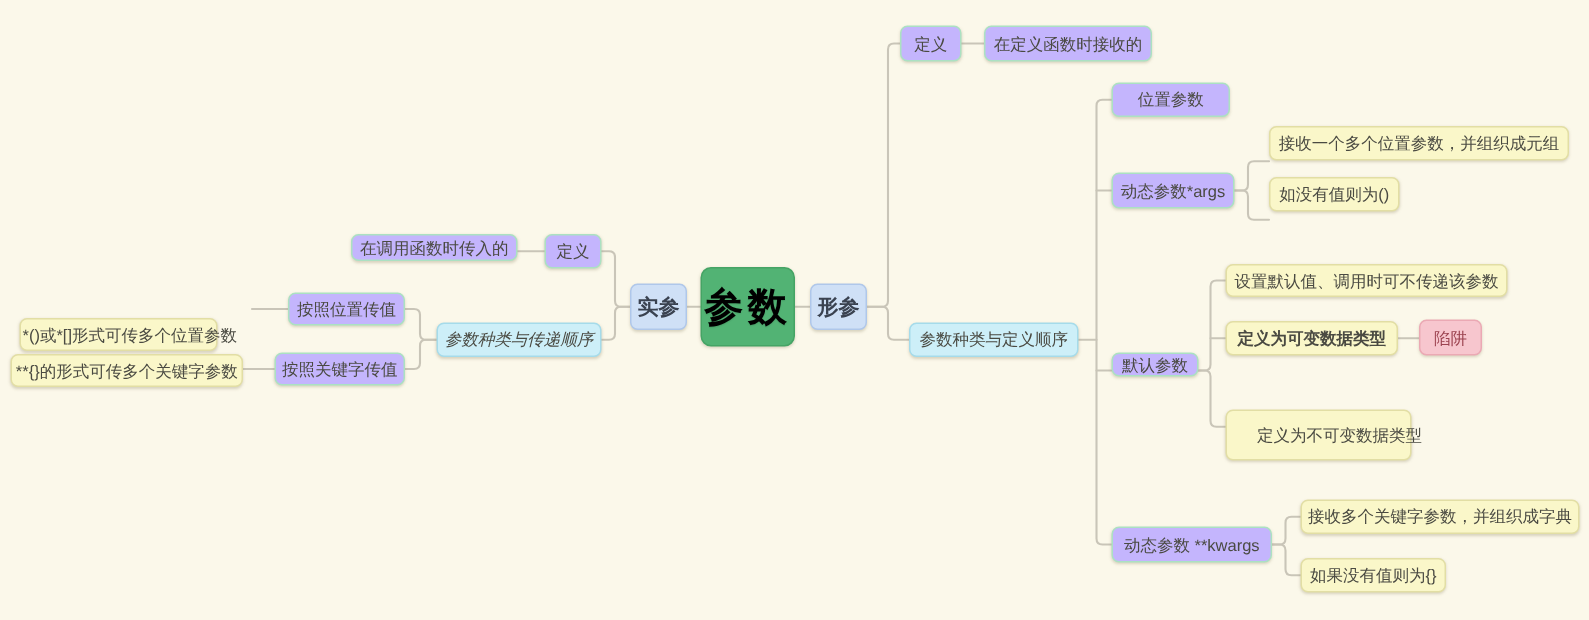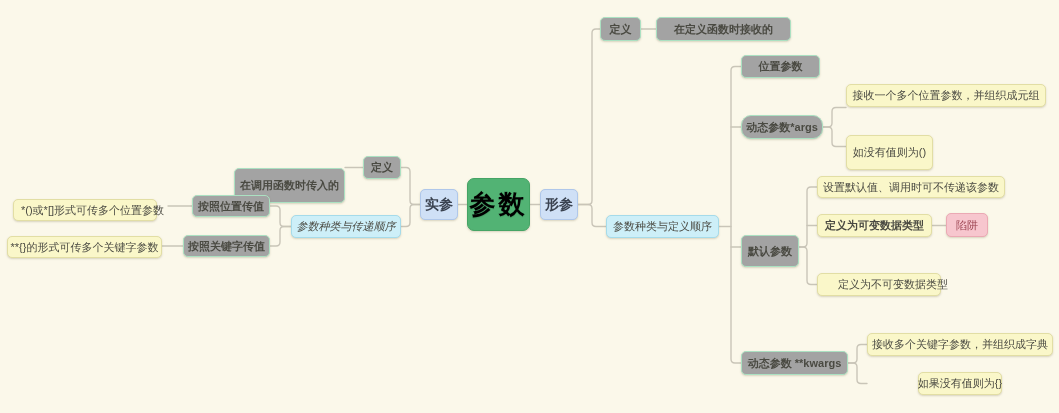--- a/index.html
+++ b/index.html
@@ -21,21 +21,21 @@
     box-sizing:border-box;
     border:1px solid;
     border-radius:5px;
     font-size:11px;
     color:#4A4A42;
     white-space:nowrap;
     box-shadow:0 1px 2px rgba(150,140,110,.35);
     cursor:default;
   }
   .yellow{background:#FAF7C9;border-color:#E2DEA4;}
-  .mint{background:#a3a3a3;border-color:#ABE1C2;font-weight:bold;}
+  .mint{background:#c4b5fd;border-color:#ABE1C2;}
   .cyan{background:#CDEFF8;border-color:#A5DBEA;}
   .blue{background:#CFE0F6;border-color:#AFC7EA;color:#3A4250;font-size:14px;font-weight:600;}
   .pink{background:#F7C6CE;border-color:#EBA9B4;color:#9C4350;}
   .root{
     background:#52B374;border-color:#45A465;color:#000000;
     font-size:26px;font-weight:bold;letter-spacing:3px;
     border-radius:7px;
     text-shadow:0 1px 1px rgba(0,0,0,.12);
   }
 </style>
@@ -70,41 +70,41 @@
     <path d="M799,247 H803 Q807,247 807,251 V280.5 Q807,284.5 811,284.5 H817"></path>
     <path d="M932,225.5 H946"></path>
     <path d="M848,363 H853 Q857,363 857,359 V348.5 Q857,344.5 861,344.5 H867"></path>
     <path d="M848,363 H853 Q857,363 857,367 V379.5 Q857,383.5 861,383.5 H867"></path>
   </svg>
 
   <div class="node root" style="left:467px;top:178px;width:63px;height:53px;">参数</div>
 
   <div class="node blue" style="left:420px;top:189px;width:38px;height:31px;">实参</div>
   <div class="node mint" style="left:363px;top:156px;width:38px;height:23px;">定义</div>
-  <div class="node mint" style="left:234px;top:168px;width:111px;height:35px;">在调用函数时传入的</div>
+  <div class="node mint" style="left:234px;top:156px;width:111px;height:18px;">在调用函数时传入的</div>
   <div class="node cyan" style="left:291px;top:215px;width:110px;height:23px;font-style:italic;">参数种类与传递顺序</div>
   <div class="node mint" style="left:192px;top:195px;width:78px;height:22px;">按照位置传值</div>
-  <div class="node yellow" style="left:13px;top:199px;width:144px;height:22px;padding-left:15px;">*()或*[]形式可传多个位置参数</div>
+  <div class="node yellow" style="left:13px;top:212px;width:132px;height:22px;padding-left:15px;">*()或*[]形式可传多个位置参数</div>
   <div class="node mint" style="left:183px;top:235px;width:87px;height:22px;text-align:right;">按照关键字传值</div>
   <div class="node yellow" style="left:7px;top:236px;width:155px;height:22px;">**{}的形式可传多个关键字参数</div>
 
   <div class="node blue" style="left:540px;top:189px;width:38px;height:31px;">形参</div>
   <div class="node mint" style="left:600px;top:17px;width:41px;height:24px;">定义</div>
-  <div class="node mint" style="left:656px;top:17px;width:135px;height:24px;">在定义函数时接收的</div>
+  <div class="node mint" style="left:656px;top:17px;width:112px;height:24px;">在定义函数时接收的</div>
   <div class="node cyan" style="left:606px;top:215px;width:113px;height:23px;">参数种类与定义顺序</div>
 
   <div class="node mint" style="left:741px;top:55px;width:79px;height:23px;">位置参数</div>
 
-  <div class="node mint" style="left:741px;top:115px;width:82px;height:24px;border-radius:10px;">动态参数*args</div>
+  <div class="node mint" style="left:741px;top:115px;width:82px;height:24px;">动态参数*args</div>
   <div class="node yellow" style="left:846px;top:84px;width:200px;height:23px;">接收一个多个位置参数，并组织成元组</div>
-  <div class="node yellow" style="left:846px;top:135px;width:87px;height:35px;">如没有值则为()</div>
+  <div class="node yellow" style="left:846px;top:118px;width:87px;height:23px;">如没有值则为()</div>
 
-  <div class="node mint" style="left:741px;top:235px;width:58px;height:32px;">默认参数</div>
+  <div class="node mint" style="left:741px;top:235px;width:58px;height:16px;">默认参数</div>
   <div class="node yellow" style="left:817px;top:176px;width:188px;height:22px;">设置默认值、调用时可不传递该参数</div>
   <div class="node yellow" style="left:817px;top:214px;width:115px;height:23px;font-weight:bold;">定义为可变数据类型</div>
   <div class="node pink" style="left:946px;top:213px;width:42px;height:24px;">陷阱</div>
-  <div class="node yellow" style="left:817px;top:273px;width:124px;height:23px;padding-left:28px;">定义为不可变数据类型</div>
+  <div class="node yellow" style="left:817px;top:273px;width:124px;height:34px;padding-left:28px;">定义为不可变数据类型</div>
 
   <div class="node mint" style="left:741px;top:351px;width:107px;height:24px;">动态参数 **kwargs</div>
   <div class="node yellow" style="left:867px;top:333px;width:186px;height:23px;">接收多个关键字参数，并组织成字典</div>
-  <div class="node yellow" style="left:918px;top:372px;width:84px;height:23px;">如果没有值则为{}</div>
+  <div class="node yellow" style="left:867px;top:372px;width:97px;height:23px;">如果没有值则为{}</div>
 
 </div>
 
 </body></html>

